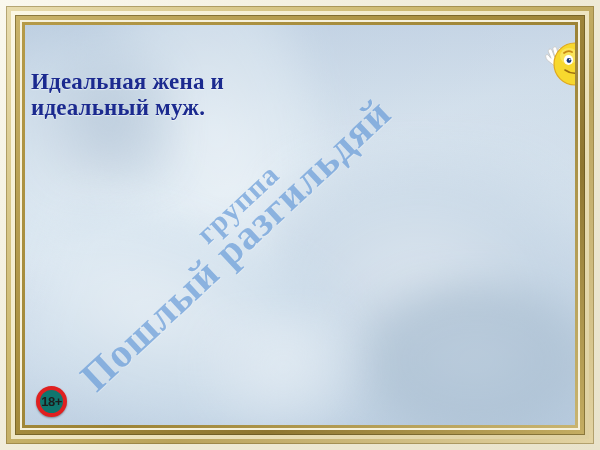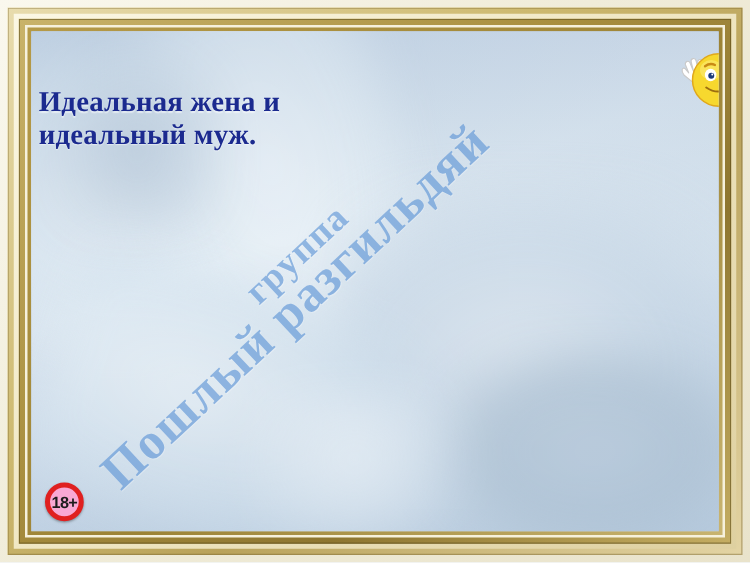--- a/index.html
+++ b/index.html
@@ -177,21 +177,21 @@
   .smiley svg { display: block; }
 
   
   .badge-18 {
     position: absolute;
     left: 11px;
     bottom: 8px;
     width: 31px;
     height: 31px;
     border-radius: 50%;
-    background: #f9a8d4;
+    background: #0f766e;
     border: 4px solid #e02020;
     box-sizing: border-box;
     display: flex;
     align-items: center;
     justify-content: center;
     box-shadow: 0 1px 2px rgba(0,0,0,0.35);
   }
   .badge-18 span {
     font-family: "Liberation Sans", sans-serif;
     font-weight: 700;

